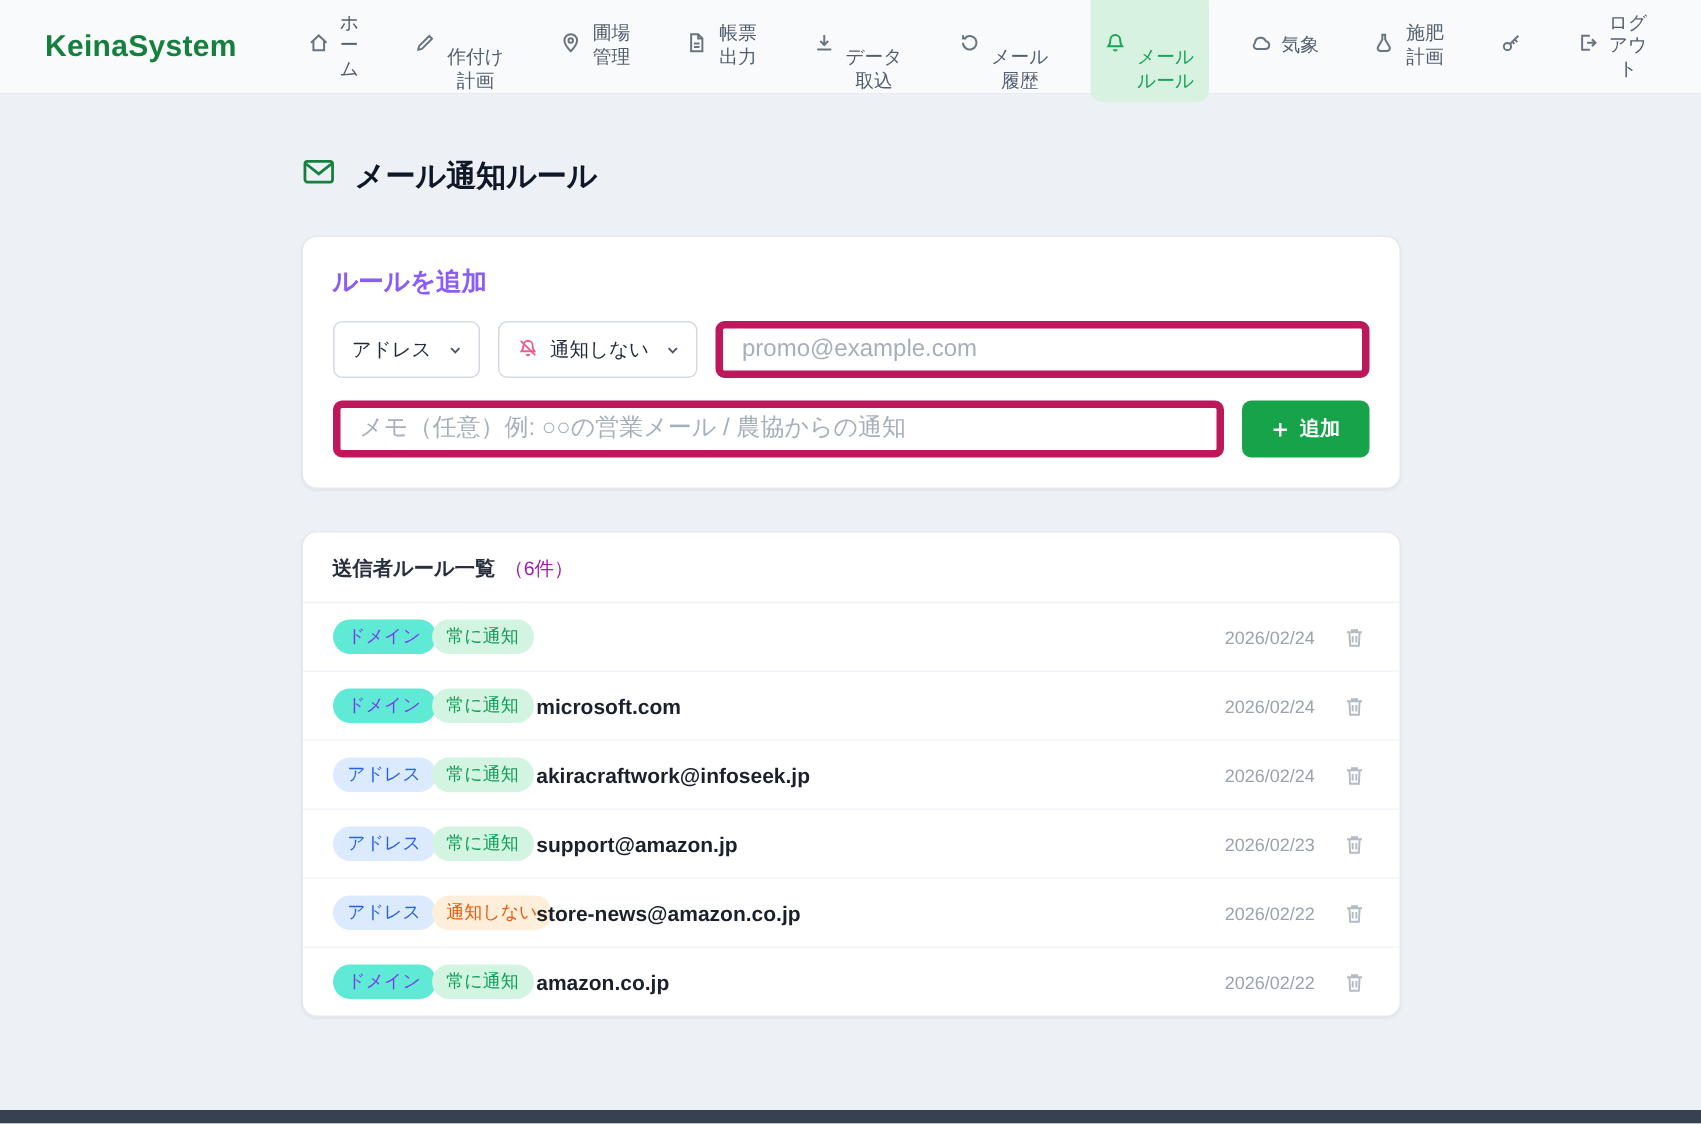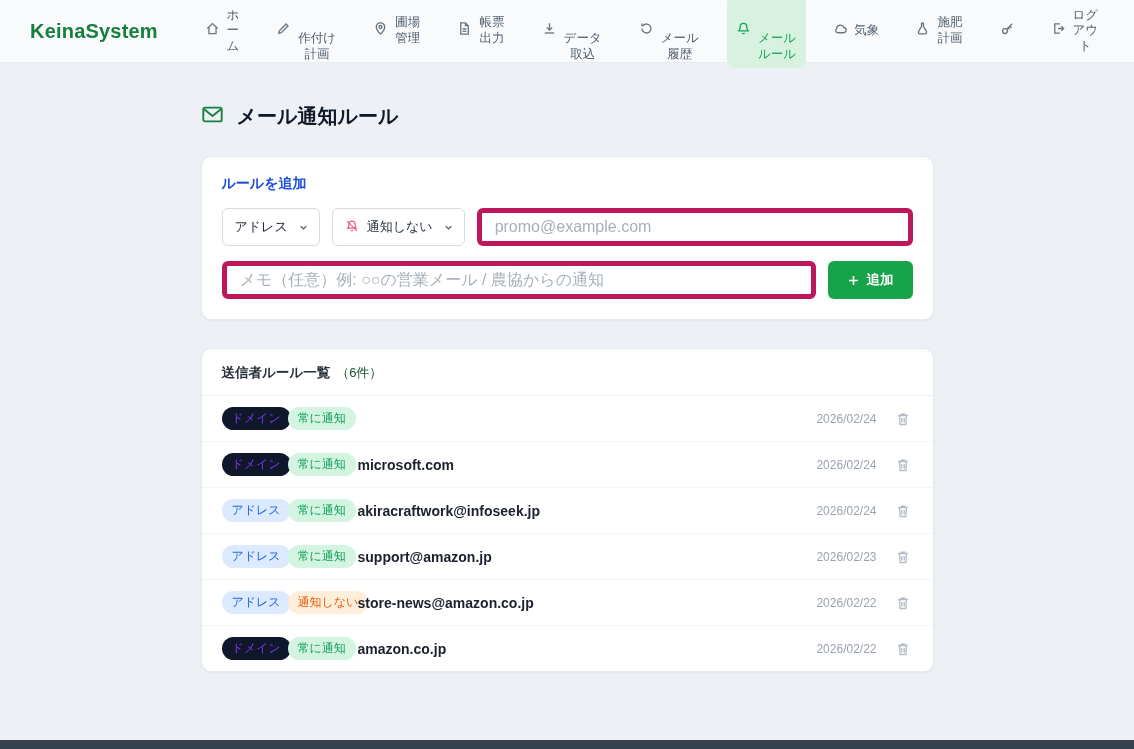--- a/index.html
+++ b/index.html
@@ -27,21 +27,21 @@
   .w1 { width:14px; } .w2 { width:27px; } .w3 { width:40px;margin-top:31px; } .wa { width:auto; }
   
   .content { width:733px; margin:0 auto; padding-top:40px; }
   .page-title { display:flex; align-items:center; gap:13px; }
   .page-title h1 { font-size:20px; font-weight:bold; color:#101827; }
   .card {
     background:#fff; border:1px solid #e4e9ef; border-radius:10px;
     box-shadow:0 1px 2px rgba(16,24,40,.05);
   }
   .card-add { margin-top:26px; padding:18px 20px 20px; }
-  .card-title { font-size:14px; font-weight:700; color:#1d4ed8; }
+  .card-title { font-size:17px; font-weight:700; color:#8b5cf6; }
   .form-row { display:flex; gap:12px; margin-top:15px; }
   .selectbox {
     height:38px; background:#fff; border:1px solid #d4dae1; border-radius:6px;
     display:flex; align-items:center; gap:8px; padding:0 10px 0 12px;
     font-size:13px; color:#1f2937; cursor:pointer; white-space:nowrap;
   }
   .selectbox .chev { stroke:#4b5563; margin-left:2px; }
   .text-input {
     height:38px; flex:1; border:5px solid #be185d; border-radius:6px;
     padding:0 13px; font-size:16px; color:#1f2937; outline:none;
@@ -50,27 +50,27 @@
   .text-input::placeholder { color:#a6b0bb; }
   .btn-add {
     height:38px; background:#16a34a; color:#fff; border:none; border-radius:6px;
     font-size:13.5px; font-weight:700; display:flex; align-items:center; gap:7px;
     padding:0 19px; cursor:pointer; font-family:inherit;
   }
   
   .card-list { margin-top:28px; padding:0; }
   .list-header { padding:15px 20px 13px; border-bottom:1px solid #eef1f5; display:flex; align-items:baseline; gap:6px; }
   .list-title { font-size:13.5px; font-weight:700; color:#27303c; }
-  .list-count { font-size:13px; color:#14532d; }
+  .list-count { font-size:13px; color:#a21caf; }
   .rule-row { display:flex; align-items:center; padding:11px 20px; border-bottom:1px solid #f1f4f8; }
   .rule-row:last-child { border-bottom:none; }
   .col-type { width:66px; display:flex; }
   .col-action { width:70px; display:flex; }
   .badge { font-size:12px; padding:3px 10px; border-radius:999px; white-space:nowrap; }
-  .badge-domain  { background:#0f172a; color:#7c3aed; }
+  .badge-domain  { background:#5eead4; color:#7c3aed; }
   .badge-address { background:#dbeafe; color:#2563eb; }
   .badge-notify  { background:#d2f4e1; color:#129e59; }
   .badge-mute    { background:#ffeeda; color:#e8590c; }
   .rule-address { font-size:14px; font-weight:700; color:#1a202c; }
   .rule-date { margin-left:auto; font-size:12px; color:#9aa3ae; }
   .trash-btn { margin-left:16px; background:none; border:none; cursor:pointer; padding:2px; display:flex; }
   .trash-btn svg { stroke:#b3bbc5; }
   
   .footer-strip { position:absolute; left:0; bottom:0; width:100%; height:9px; background:#36424f; }
 </style>

